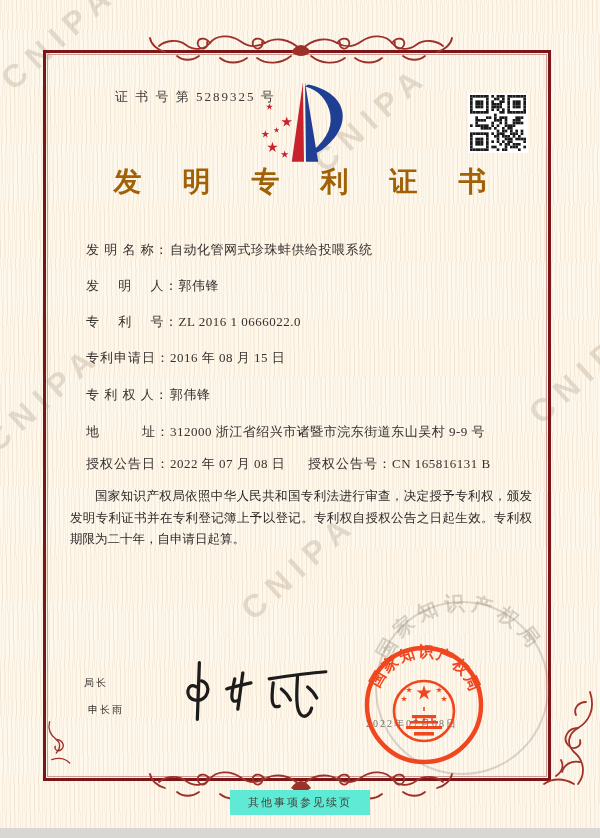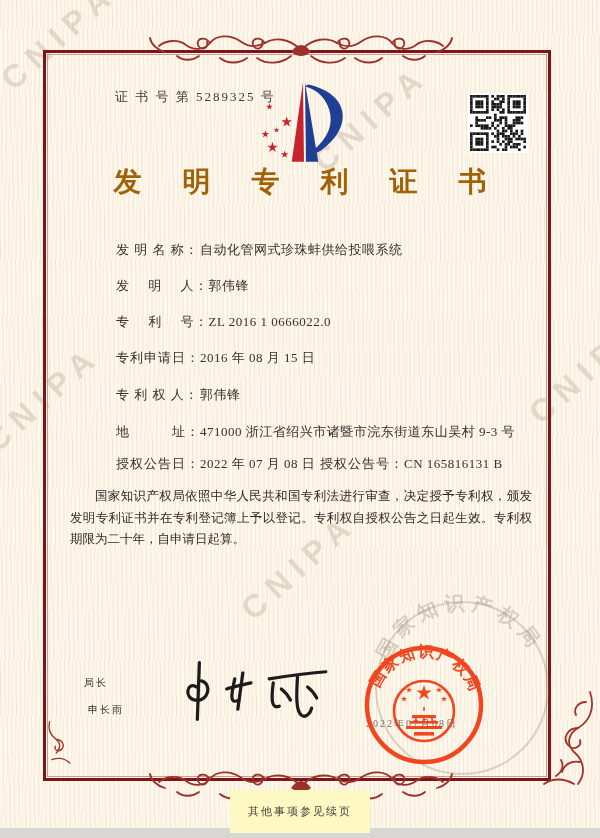--- a/index.html
+++ b/index.html
@@ -45,21 +45,21 @@
     padding-left:41px;
   }
   .logo{position:absolute;left:243px;top:76px;width:124px;height:92px;}
   .qr{position:absolute;left:468px;top:93px;width:56px;height:56px;background:#fff;padding:2px;}
   .title{
     position:absolute;left:0;right:0;top:163px;text-align:center;
     font-size:28px;font-weight:bold;color:#a16207;letter-spacing:17px;
     padding-left:17px;
   }
   .fields{position:absolute;left:86px;top:241px;width:450px;font-size:13px;color:#35312e;}
-  .frow{position:absolute;left:12px;white-space:nowrap;padding-left:18px;}
+  .frow{position:absolute;left:0;white-space:nowrap;}
   .flabel{display:inline-block;min-width:84px;letter-spacing:1px;}
   .fvalue{letter-spacing:0.5px;}
   .frow .col2{position:absolute;left:222px;top:0;white-space:nowrap;}
   .paras{
     position:absolute;left:70px;top:486px;width:462px;
     font-size:12.5px;line-height:21.5px;color:#2e2a27;
     text-align:justify;
   }
   .paras p{margin:0;text-indent:2em;}
   .sig-title{position:absolute;left:84px;top:676px;font-size:10px;color:#2f2b28;letter-spacing:2px;}
@@ -70,21 +70,21 @@
     position:absolute;left:366px;top:717px;font-size:10px;color:rgba(92,86,80,0.85);
     letter-spacing:2px;white-space:nowrap;
   }
   .seal{position:absolute;left:354px;top:635px;width:140px;height:140px;}
   .page-number{
     position:absolute;left:0;right:0;top:757px;text-align:center;
     font-size:11.5px;color:#4a4440;letter-spacing:1px;
   }
   .footer-note{
     position:absolute;left:50%;top:790px;transform:translateX(-50%);
-    background:#fef9c3;padding:14px 18px;font-size:11px;color:#45403c;
+    background:#5eead4;padding:5px 18px;font-size:11px;color:#45403c;
     letter-spacing:2px;white-space:nowrap;
   }
 </style>
 </head>
 <body>
 
 <div class="page">
 
   <div class="wm" style="left:-12px;top:18px">CNIPA</div>
   <div class="wm" style="left:300px;top:100px">CNIPA</div>
@@ -392,21 +392,21 @@
       </svg></div>
 
   <div class="title">发 明 专 利 证 书</div>
 
   <div class="fields">
     <div class="frow" style="top:0"><span class="flabel">发 明 名 称：</span><span class="fvalue">自动化管网式珍珠蚌供给投喂系统</span></div>
     <div class="frow" style="top:36px"><span class="flabel">发　 明　 人：</span><span class="fvalue">郭伟锋</span></div>
     <div class="frow" style="top:72px"><span class="flabel">专　 利　 号：</span><span class="fvalue">ZL 2016 1 0666022.0</span></div>
     <div class="frow" style="top:108px"><span class="flabel">专利申请日：</span><span class="fvalue">2016 年 08 月 15 日</span></div>
     <div class="frow" style="top:145px"><span class="flabel">专 利 权 人：</span><span class="fvalue">郭伟锋</span></div>
-    <div class="frow" style="top:182px"><span class="flabel">地　　　址：</span><span class="fvalue">471000 浙江省绍兴市诸暨市浣东街道东山吴村 9-3 号</span></div>
+    <div class="frow" style="top:182px"><span class="flabel">地　　　址：</span><span class="fvalue">312000 浙江省绍兴市诸暨市浣东街道东山吴村 9-9 号</span></div>
     <div class="frow" style="top:214px">
       <span class="flabel">授权公告日：</span><span class="fvalue">2022 年 07 月 08 日</span>
       <span class="col2"><span class="flabel" style="min-width:0">授权公告号：</span><span class="fvalue">CN 165816131 B</span></span>
     </div>
   </div>
 
   <div class="paras">
     <p>国家知识产权局依照中华人民共和国专利法进行审查，决定授予专利权，颁发发明专利证书并在专利登记簿上予以登记。专利权自授权公告之日起生效。专利权期限为二十年，自申请日起算。</p>
   </div>
 

